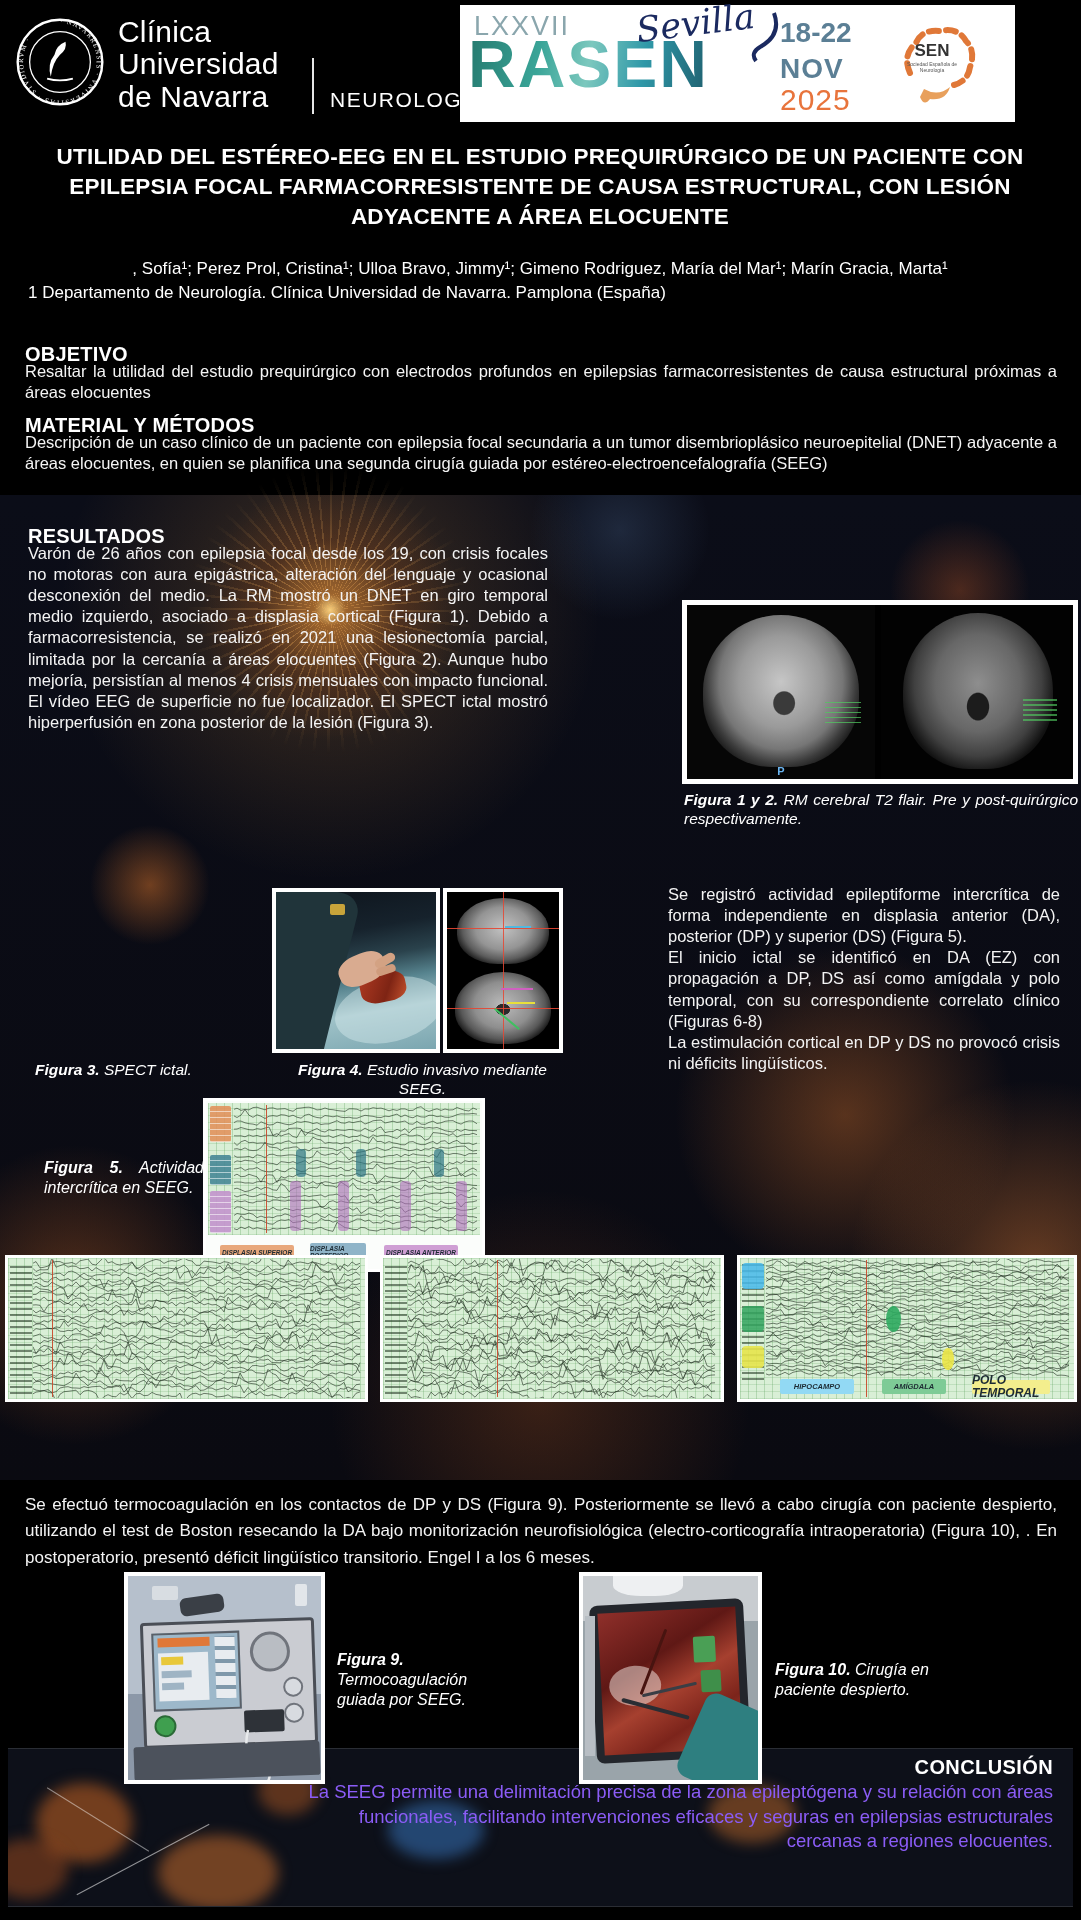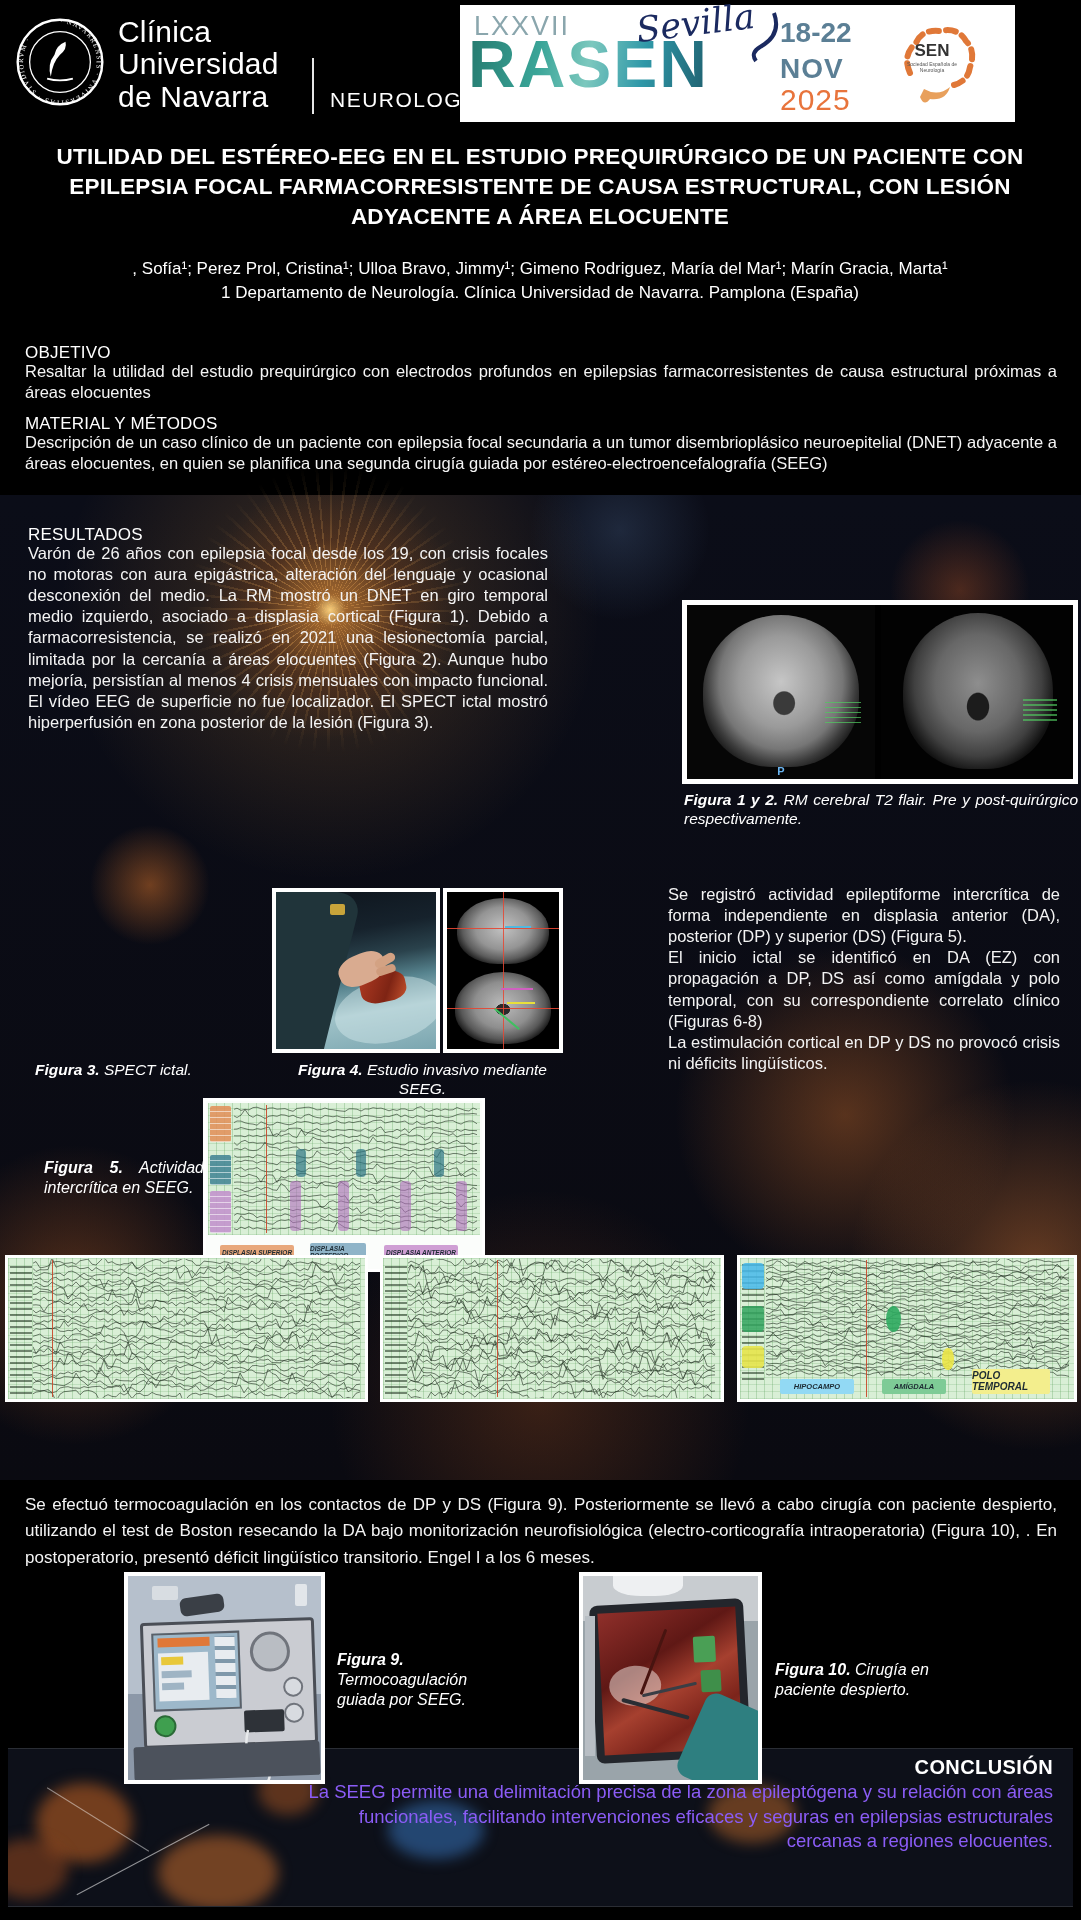--- a/index.html
+++ b/index.html
@@ -1,19 +1,19 @@
 <!DOCTYPE html>
 <html><head>
 <meta charset="utf-8">
 <style>
   html,body{margin:0;padding:0;background:#111;}
   #poster{position:relative;width:1081px;height:1920px;margin:0 auto;background:#000;
     overflow:hidden;font-family:"Liberation Sans",sans-serif;color:#fff;}
   .abs{position:absolute;}
-  .head{font-weight:normal;font-size:17px;letter-spacing:.2px;}
+  .head{font-weight:bold;font-size:20px;letter-spacing:.2px;}
   .bodytxt{font-size:16.5px;line-height:1.28;text-align:justify;color:#f4f4f4;}
   .cap{font-size:15.5px;font-style:italic;color:#fff;line-height:1.25;}
   .cap b{font-style:italic;}
   .frame{position:absolute;background:#000;border:4px solid #fff;box-sizing:border-box;z-index:3;}
   .chip{position:absolute;display:flex;align-items:center;justify-content:center;text-align:left;
     font-weight:bold;color:#1d2b33;border-radius:2px;line-height:1.05;font-style:italic;}
   .eegbg{background-color:#d9efd6;
     background-image:repeating-linear-gradient(90deg,rgba(90,160,90,.30) 0 1px,transparent 1px 8px),
                      repeating-linear-gradient(0deg,rgba(90,160,90,.20) 0 1px,transparent 1px 7px);}
   .txtcol{position:absolute;background-image:repeating-linear-gradient(0deg,rgba(25,45,25,.55) 0 1.6px,transparent 1.6px 6px);}
@@ -89,21 +89,21 @@
         <path d="M26,58 q-8,-18 6,-30 q6,-14 24,-12 q18,-4 26,10 q10,10 4,26 q-2,14 -16,18" fill="none" stroke="#e07838" stroke-width="6" stroke-linecap="round" stroke-dasharray="10 7"></path>
         <path d="M40,74 q14,8 26,-2 q-4,14 -20,12 q-6,8 -10,-2 z" fill="#e8a05c"></path>
       </svg>
       <div class="abs" style="left:0;top:26px;width:96px;text-align:center;font-size:17px;font-weight:bold;color:#333;">SEN</div>
       <div class="abs" style="left:18px;top:46px;width:60px;text-align:center;font-size:5px;color:#555;line-height:1.2;">Sociedad Española de Neurología</div>
     </div>
   </div>
 
   <div class="abs" style="left:28px;top:142px;width:1024px;text-align:center;font-size:22.5px;font-weight:bold;line-height:1.34;letter-spacing:.2px;z-index:2;">UTILIDAD DEL ESTÉREO-EEG EN EL ESTUDIO PREQUIRÚRGICO DE UN PACIENTE CON EPILEPSIA FOCAL FARMACORRESISTENTE DE CAUSA ESTRUCTURAL, CON LESIÓN ADYACENTE A ÁREA ELOCUENTE</div>
   <div class="abs" style="left:28px;top:259px;width:1024px;text-align:center;font-size:17px;z-index:2;">, Sofía¹; Perez Prol, Cristina¹; Ulloa Bravo, Jimmy¹; Gimeno Rodriguez, María del Mar¹; Marín Gracia, Marta¹</div>
-  <div class="abs" style="left:28px;top:283px;width:1024px;text-align:center;font-size:17px;z-index:2;">1 Departamento de Neurología. Clínica Universidad de Navarra. Pamplona (España)</div>
+  <div class="abs" style="left:28px;top:283px;width:1024px;text-align:left;font-size:17px;z-index:2;">1 Departamento de Neurología. Clínica Universidad de Navarra. Pamplona (España)</div>
 
   <div class="abs head" style="left:25px;top:343px;z-index:2;">OBJETIVO</div>
   <div class="abs bodytxt" style="left:25px;top:361px;width:1032px;z-index:2;">Resaltar la utilidad del estudio prequirúrgico con electrodos profundos en epilepsias farmacorresistentes de causa estructural próximas a áreas elocuentes</div>
 
   <div class="abs head" style="left:25px;top:414px;z-index:2;">MATERIAL Y MÉTODOS</div>
   <div class="abs bodytxt" style="left:25px;top:432px;width:1032px;z-index:2;">Descripción de un caso clínico de un paciente con epilepsia focal secundaria a un tumor disembrioplásico neuroepitelial (DNET) adyacente a áreas elocuentes, en quien se planifica una segunda cirugía guiada por estéreo-electroencefalografía (SEEG)</div>
 
   <div class="abs head" style="left:28px;top:525px;z-index:2;">RESULTADOS</div>
   <div class="abs bodytxt" style="left:28px;top:543px;width:520px;z-index:2;">Varón de 26 años con epilepsia focal desde los 19, con crisis focales no motoras con aura epigástrica, alteración del lenguaje y ocasional desconexión del medio. La RM mostró un DNET en giro temporal medio izquierdo, asociado a displasia cortical (Figura 1). Debido a farmacorresistencia, se realizó en 2021 una lesionectomía parcial, limitada por la cercanía a áreas elocuentes (Figura 2). Aunque hubo mejoría, persistían al menos 4 crisis mensuales con impacto funcional. El vídeo EEG de superficie no fue localizador. El SPECT ictal mostró hiperperfusión en zona posterior de la lesión (Figura 3).</div>
 
@@ -309,21 +309,21 @@
       </svg>
     <div class="txtcol" style="left:2px;top:4px;width:22px;height:118px;"></div>
     <div class="hl" style="left:2px;top:5px;width:22px;height:26px;background:rgba(70,185,235,.85);"></div>
     <div class="hl" style="left:2px;top:48px;width:22px;height:26px;background:rgba(50,165,95,.85);"></div>
     <div class="hl" style="left:2px;top:88px;width:22px;height:22px;background:rgba(230,228,75,.9);"></div>
     <div class="hl" style="left:146px;top:48px;width:15px;height:26px;background:rgba(45,170,95,.9);border-radius:50%;"></div>
     <div class="hl" style="left:202px;top:90px;width:12px;height:22px;background:rgba(235,230,70,.9);border-radius:45%;"></div>
     <div class="redline" style="left:126px;"></div>
     <div class="chip" style="left:40px;bottom:5px;width:74px;height:15px;font-size:7.5px;background:#92d9f4;">HIPOCAMPO</div>
     <div class="chip" style="left:142px;bottom:5px;width:64px;height:15px;font-size:7.5px;background:#7ecb96;">AMÍGDALA</div>
-    <div class="chip" style="left:232px;bottom:5px;width:78px;height:25px;font-size:10px;background:#f3ee8d;">POLO TEMPORAL</div>
+    <div class="chip" style="left:232px;bottom:5px;width:78px;height:14px;font-size:12px;background:#f3ee8d;">POLO TEMPORAL</div>
   </div>
 
   <div class="abs bodytxt" style="left:25px;top:1492px;width:1032px;font-size:17px;line-height:1.55;z-index:2;">Se efectuó termocoagulación en los contactos de DP y DS (Figura 9). Posteriormente se llevó a cabo cirugía con paciente despierto, utilizando el test de Boston resecando la DA bajo monitorización neurofisiológica (electro-corticografía intraoperatoria) (Figura 10), . En postoperatorio, presentó déficit lingüístico transitorio. Engel I a los 6 meses.</div>
 
   <div class="frame" style="left:124px;top:1572px;width:201px;height:212px;
     background:linear-gradient(180deg,#b6c0cc 0 58%, #8c98a8 58% 100%);overflow:hidden;">
     <div class="abs" style="left:24px;top:10px;width:26px;height:14px;background:#d8dde2;border-radius:2px;"></div>
     <div class="abs" style="right:14px;top:8px;width:12px;height:22px;background:#e2e6ea;border-radius:2px;"></div>
     <div class="abs" style="left:52px;top:20px;width:44px;height:18px;background:#3a3f46;border-radius:6px;transform:rotate(-8deg);"></div>
     <div class="abs" style="left:14px;top:44px;width:168px;height:120px;background:#caccd2;border:3px solid #4a4e56;border-radius:4px;transform:rotate(-2deg);">

